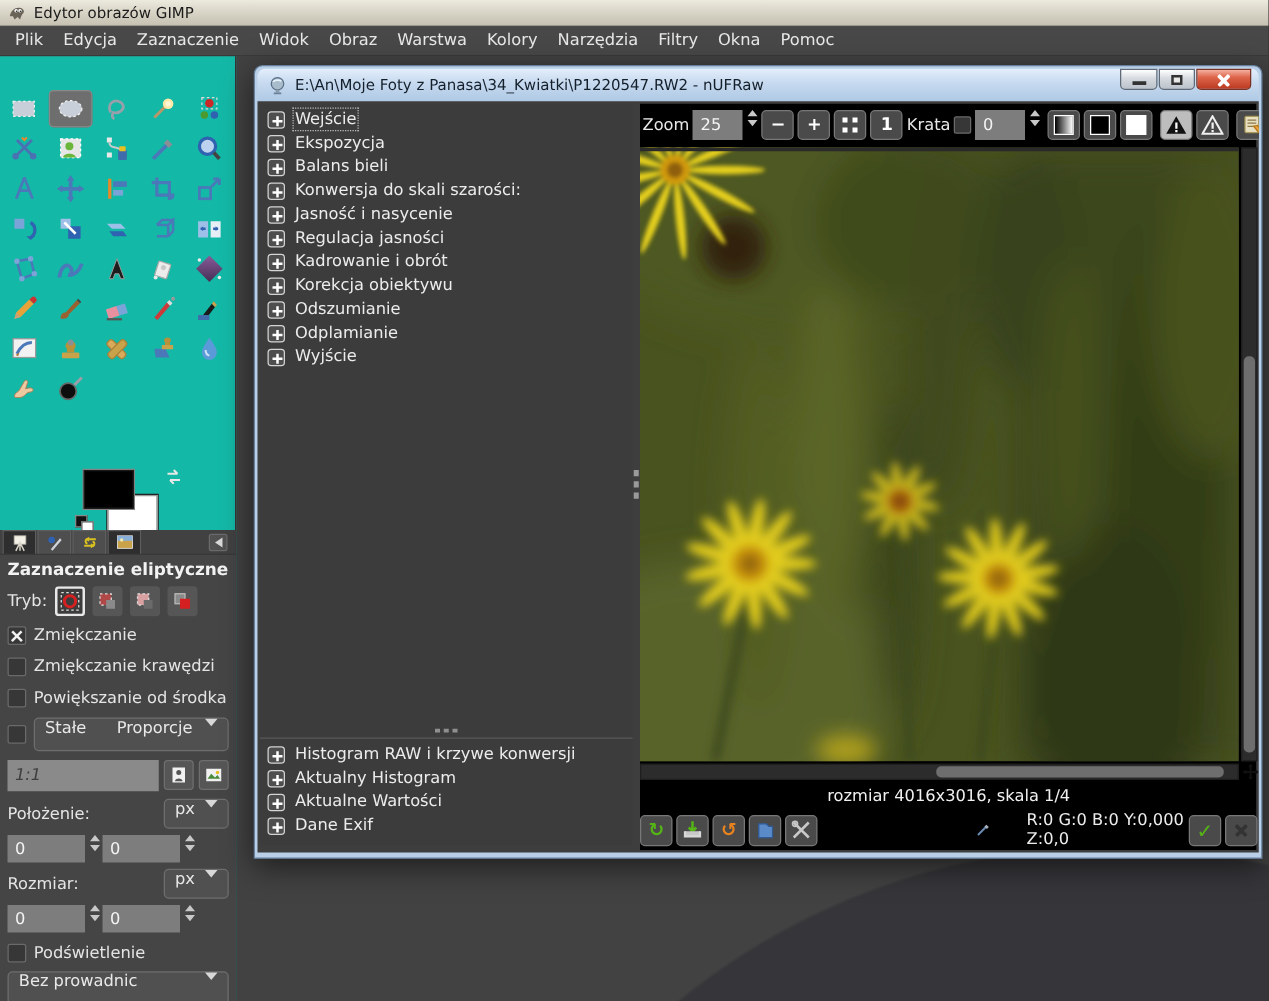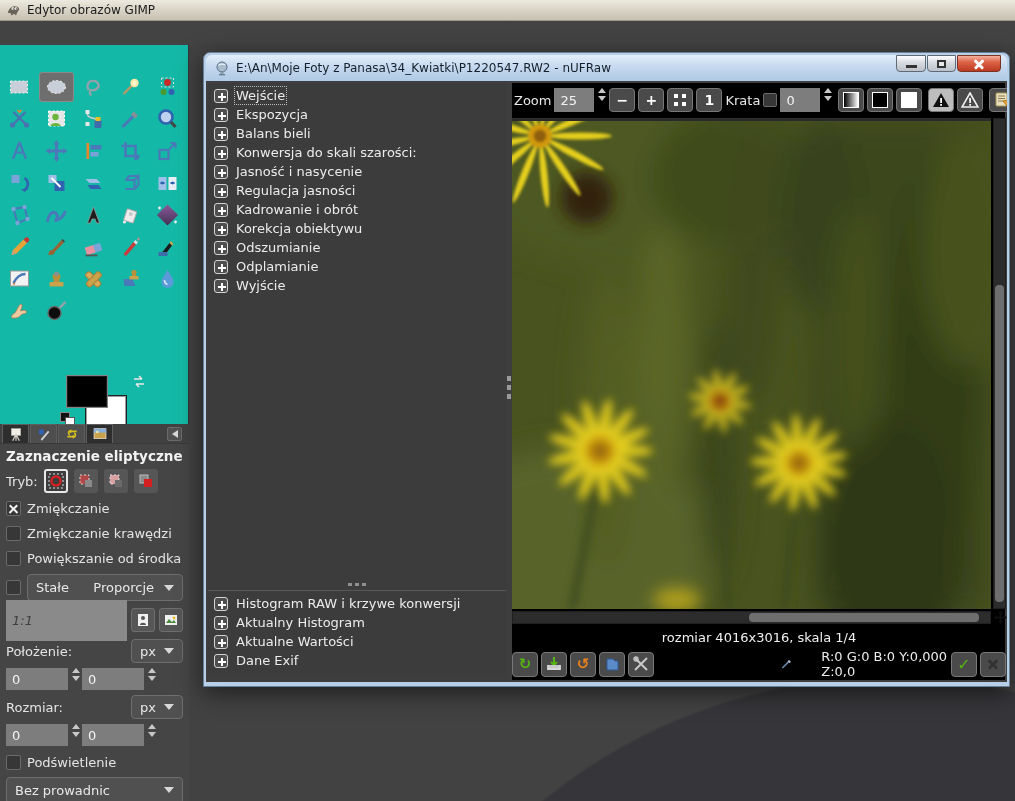--- a/index.html
+++ b/index.html
@@ -44,23 +44,23 @@
 
 .topts{position:absolute;left:0;top:399px;width:189px;height:402px;background:#454545;color:#e4e4e4;font-size:13px}
 .topts .title{font-weight:bold;font-size:13.5px;padding:4px 6px 2px;color:#f2f2f2}
 .row{display:flex;align-items:center;gap:6px;padding:0 6px}
 .cbx{width:15px;height:15px;background:#373737;border:1px solid #6a6a6a;border-radius:2px;position:relative;flex:none}
 .cbx.checked::before,.cbx.checked::after{content:"";position:absolute;left:1px;top:6px;width:11px;height:2.4px;background:#f2f2f2}
 .cbx.checked::before{transform:rotate(45deg)}
 .cbx.checked::after{transform:rotate(-45deg)}
 .modebtn{width:24px;height:24px;border-radius:3px;background:#565656;display:flex;align-items:center;justify-content:center;position:relative}
 .modebtn.sel{background:#3c3c3c;box-shadow:0 0 0 2px #e8e8e8 inset}
-.combo{height:27px;background:#505050;border:1px solid #6e6e6e;border-radius:4px;display:flex;align-items:center;padding:0 8px;gap:6px;color:#e8e8e8}
+.combo{height:27px;background:#505050;border:1px solid #6e6e6e;border-radius:4px;display:flex;padding:0 8px;gap:6px;color:#e8e8e8}
 .chevdn{width:0;height:0;border-left:5px solid transparent;border-right:5px solid transparent;border-top:6px solid #d8d8d8;margin-left:auto}
-.entry{background:#8a8a8a;color:#3e3e3e;height:41px;display:flex;align-items:center;padding:12px 6px}
+.entry{background:#8a8a8a;color:#3e3e3e;height:25px;display:flex;align-items:center;padding:12px 6px}
 .spin{display:flex;align-items:flex-start}
 .spinbox{width:62px;height:22px;background:#7d7d7d;color:#f4f4f4;display:flex;align-items:center;padding:0 6px;font-size:13px}
 .arrs{display:flex;flex-direction:column;gap:3px;margin-left:4px}
 .aup{width:0;height:0;border-left:4px solid transparent;border-right:4px solid transparent;border-bottom:5px solid #c8c8c8}
 .adn{width:0;height:0;border-left:4px solid transparent;border-right:4px solid transparent;border-top:5px solid #c8c8c8}
 .iconbtn{width:24px;height:24px;background:#565656;border:1px solid #6e6e6e;border-radius:3px;display:flex;align-items:center;justify-content:center}
 
 
 .dlg{position:absolute;left:203px;top:52px;width:807px;height:635px;border-radius:7px 7px 0 0;
  box-shadow:0 6px 24px rgba(0,0,0,.55);background:#b9cfe8;border:1px solid #66809c}
@@ -120,20 +120,33 @@
     <svg width="15" height="15" viewBox="0 0 24 24">
         <path d="M3 16c1-7 6-11 11-11 4 0 7 2 7 5 0 2-2 3-3 5l-2 5-3-3-4 3-2-4z" fill="#6a6458"></path>
         <circle cx="11" cy="9" r="2.2" fill="#fff"></circle>
         <circle cx="16" cy="9" r="2.2" fill="#fff"></circle>
         <circle cx="11.5" cy="9.5" r="1" fill="#222"></circle>
         <circle cx="16.5" cy="9.5" r="1" fill="#222"></circle>
       </svg>
     <span class="t">Edytor obrazów GIMP</span>
   </div>
 
+  <div class="menubar">
+    <span>Plik</span>
+    <span>Edycja</span>
+    <span>Zaznaczenie</span>
+    <span>Widok</span>
+    <span>Obraz</span>
+    <span>Warstwa</span>
+    <span>Kolory</span>
+    <span>Narzędzia</span>
+    <span>Filtry</span>
+    <span>Okna</span>
+    <span>Pomoc</span>
+  </div>
 
   <div class="canvas"></div>
 
   <div class="dock">
     <div class="toolgrid">
       <div class="ti">
           <svg viewBox="0 0 24 24">
             <rect x="3" y="6" width="17" height="12" fill="#c9cfd8" stroke="#eee" stroke-dasharray="2 2"></rect>
           </svg>
         </div>

